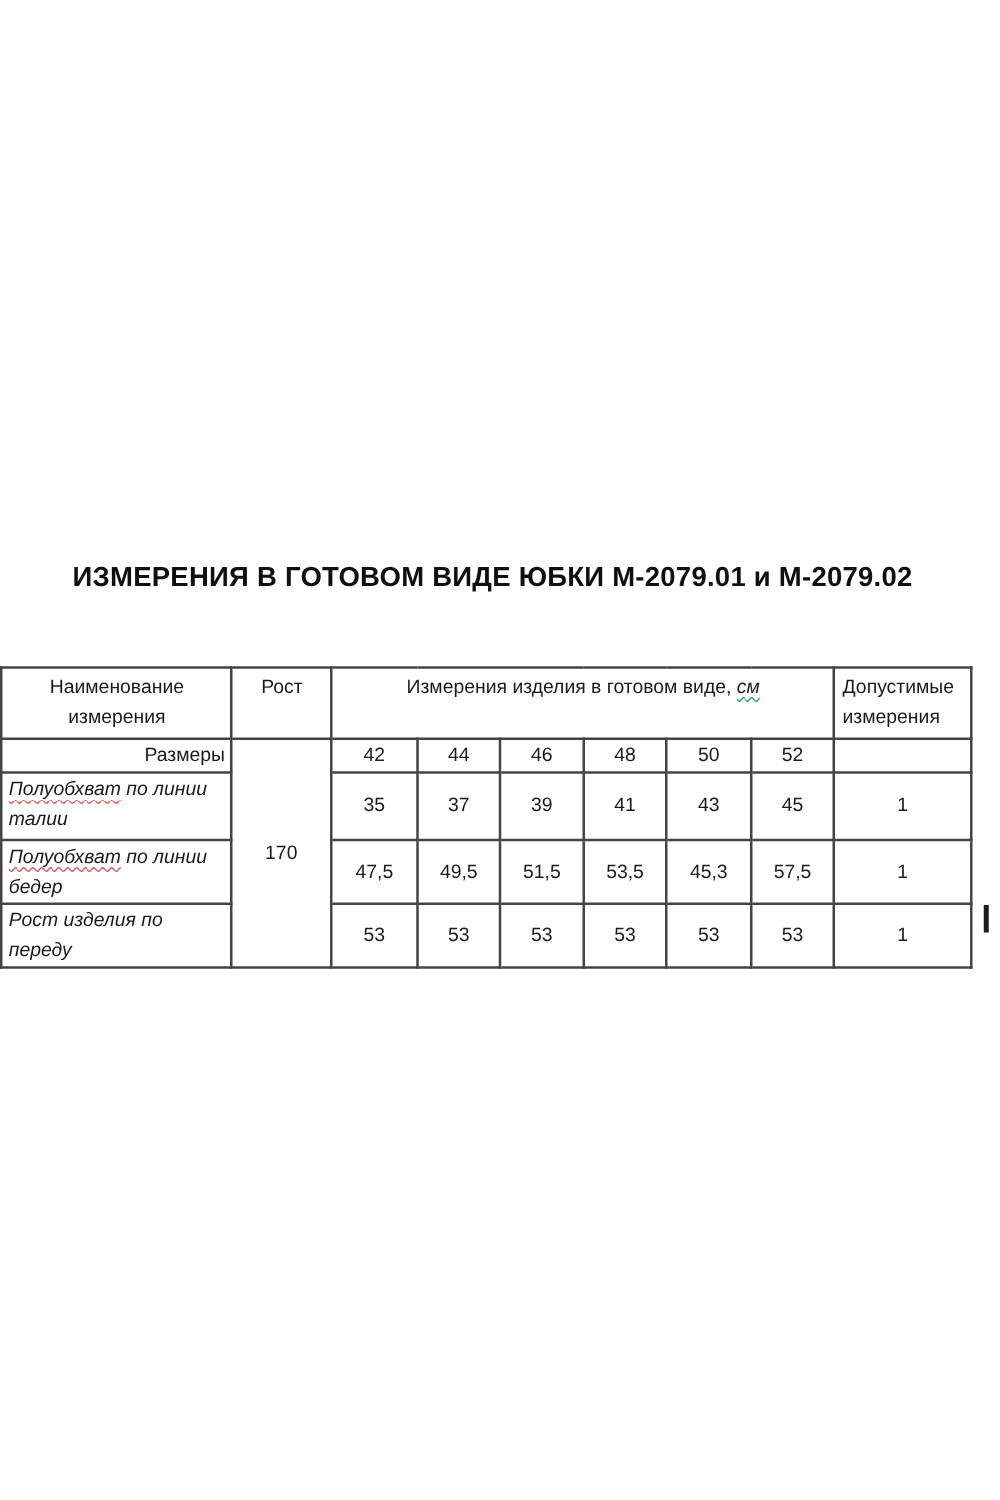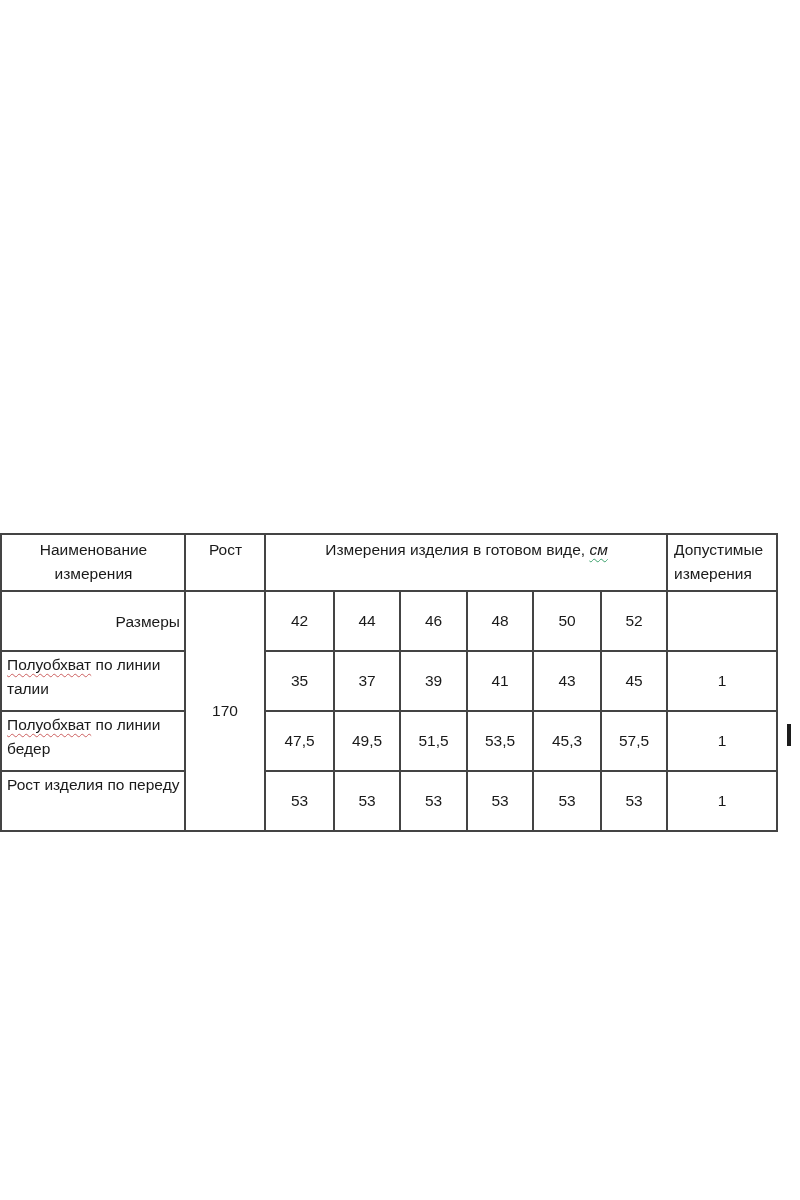--- a/index.html
+++ b/index.html
@@ -33,23 +33,23 @@
     color: #1a1a1a;
   }
   .size-table th, .size-table td {
     border: 2px solid #444444;
     font-weight: normal;
     padding: 1px 4px 0 5px;
     overflow: hidden;
   }
   .size-table th { vertical-align: top; text-align: center; padding-top: 3px; }
   th.th-tolerance { text-align: left; padding-left: 6px; }
-  td.cell-label { vertical-align: top; text-align: left; }
+  td.cell-label { vertical-align: top; text-align: left; font-style: italic; }
   td.cell-label-center { vertical-align: middle; text-align: right; }
-  td.cell-num { vertical-align: middle; text-align: center; padding: 17px; }
+  td.cell-num { vertical-align: middle; text-align: center; padding: 0; }
   td.cell-rost { vertical-align: middle; text-align: center; padding: 0; }
   .spell-red {
     text-decoration: underline wavy 1px #cc5f5f;
     text-underline-offset: 3px;
   }
   .grammar-green {
     text-decoration: underline wavy 1px #3aa06a;
     text-underline-offset: 3px;
     font-style: italic;
   }
@@ -60,20 +60,21 @@
     width: 4px;
     height: 22px;
     background: #1c1c1c;
   }
 </style>
 </head>
 <body>
 
 <div class="page">
 
+  <div class="doc-title">ИЗМЕРЕНИЯ В ГОТОВОМ ВИДЕ ЮБКИ М-2079.01 и М-2079.02</div>
 
   <table class="size-table">
     <colgroup>
       <col style="width:184px">
       <col style="width:80px">
       <col style="width:69px">
       <col style="width:66px">
       <col style="width:67px">
       <col style="width:66px">
       <col style="width:68px">

